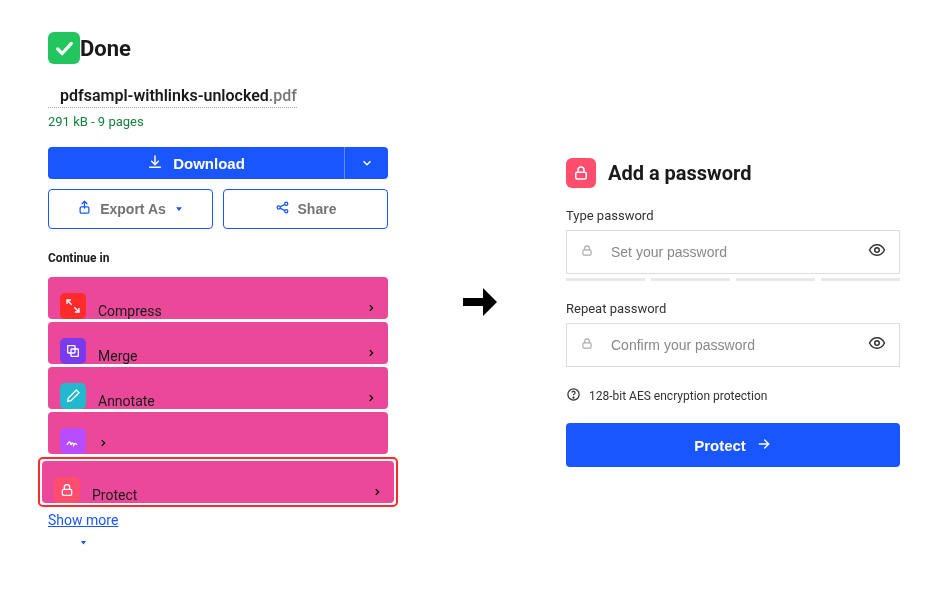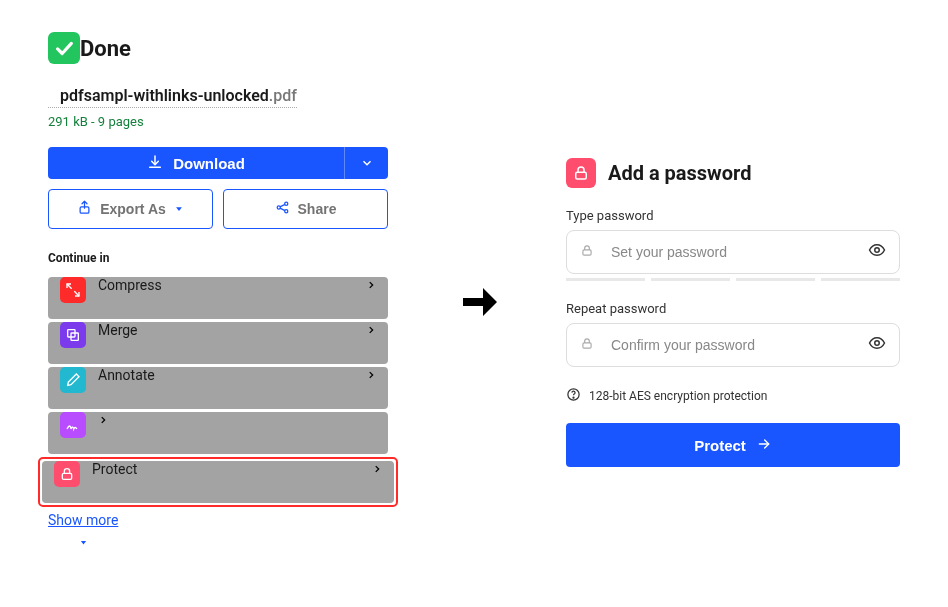--- a/index.html
+++ b/index.html
@@ -100,24 +100,24 @@
     gap: 8px;
     cursor: pointer;
   }
   .section-label {
     font-size: 12px;
     font-weight: 700;
     margin-bottom: 12px;
   }
   .tool-item {
     height: 42px;
-    background: #a3a3a3;
+    background: #ec4899;
     border-radius: 4px;
     display: flex;
-    align-items: flex-start;
+    align-items: flex-end;
     padding: 0 12px;
     margin-bottom: 3px;
     cursor: pointer;
     position: relative;
   }
   .tool-icon {
     width: 26px;
     height: 26px;
     border-radius: 5px;
     display: flex;
@@ -197,21 +197,21 @@
     margin-bottom: 7px;
   }
   .input-wrap {
     position: relative;
     margin-bottom: 4px;
   }
   .input-wrap input {
     width: 100%;
     height: 44px;
     border: 1px solid #ddd;
-    border-radius: 8px;
+    border-radius: 0;
     padding: 0 44px 0 44px;
     font-size: 14px;
     color: #333;
   }
   .input-wrap input::placeholder { color: #888; }
   .input-left-icon {
     position: absolute;
     left: 14px;
     top: 50%;
     transform: translateY(-50%);

